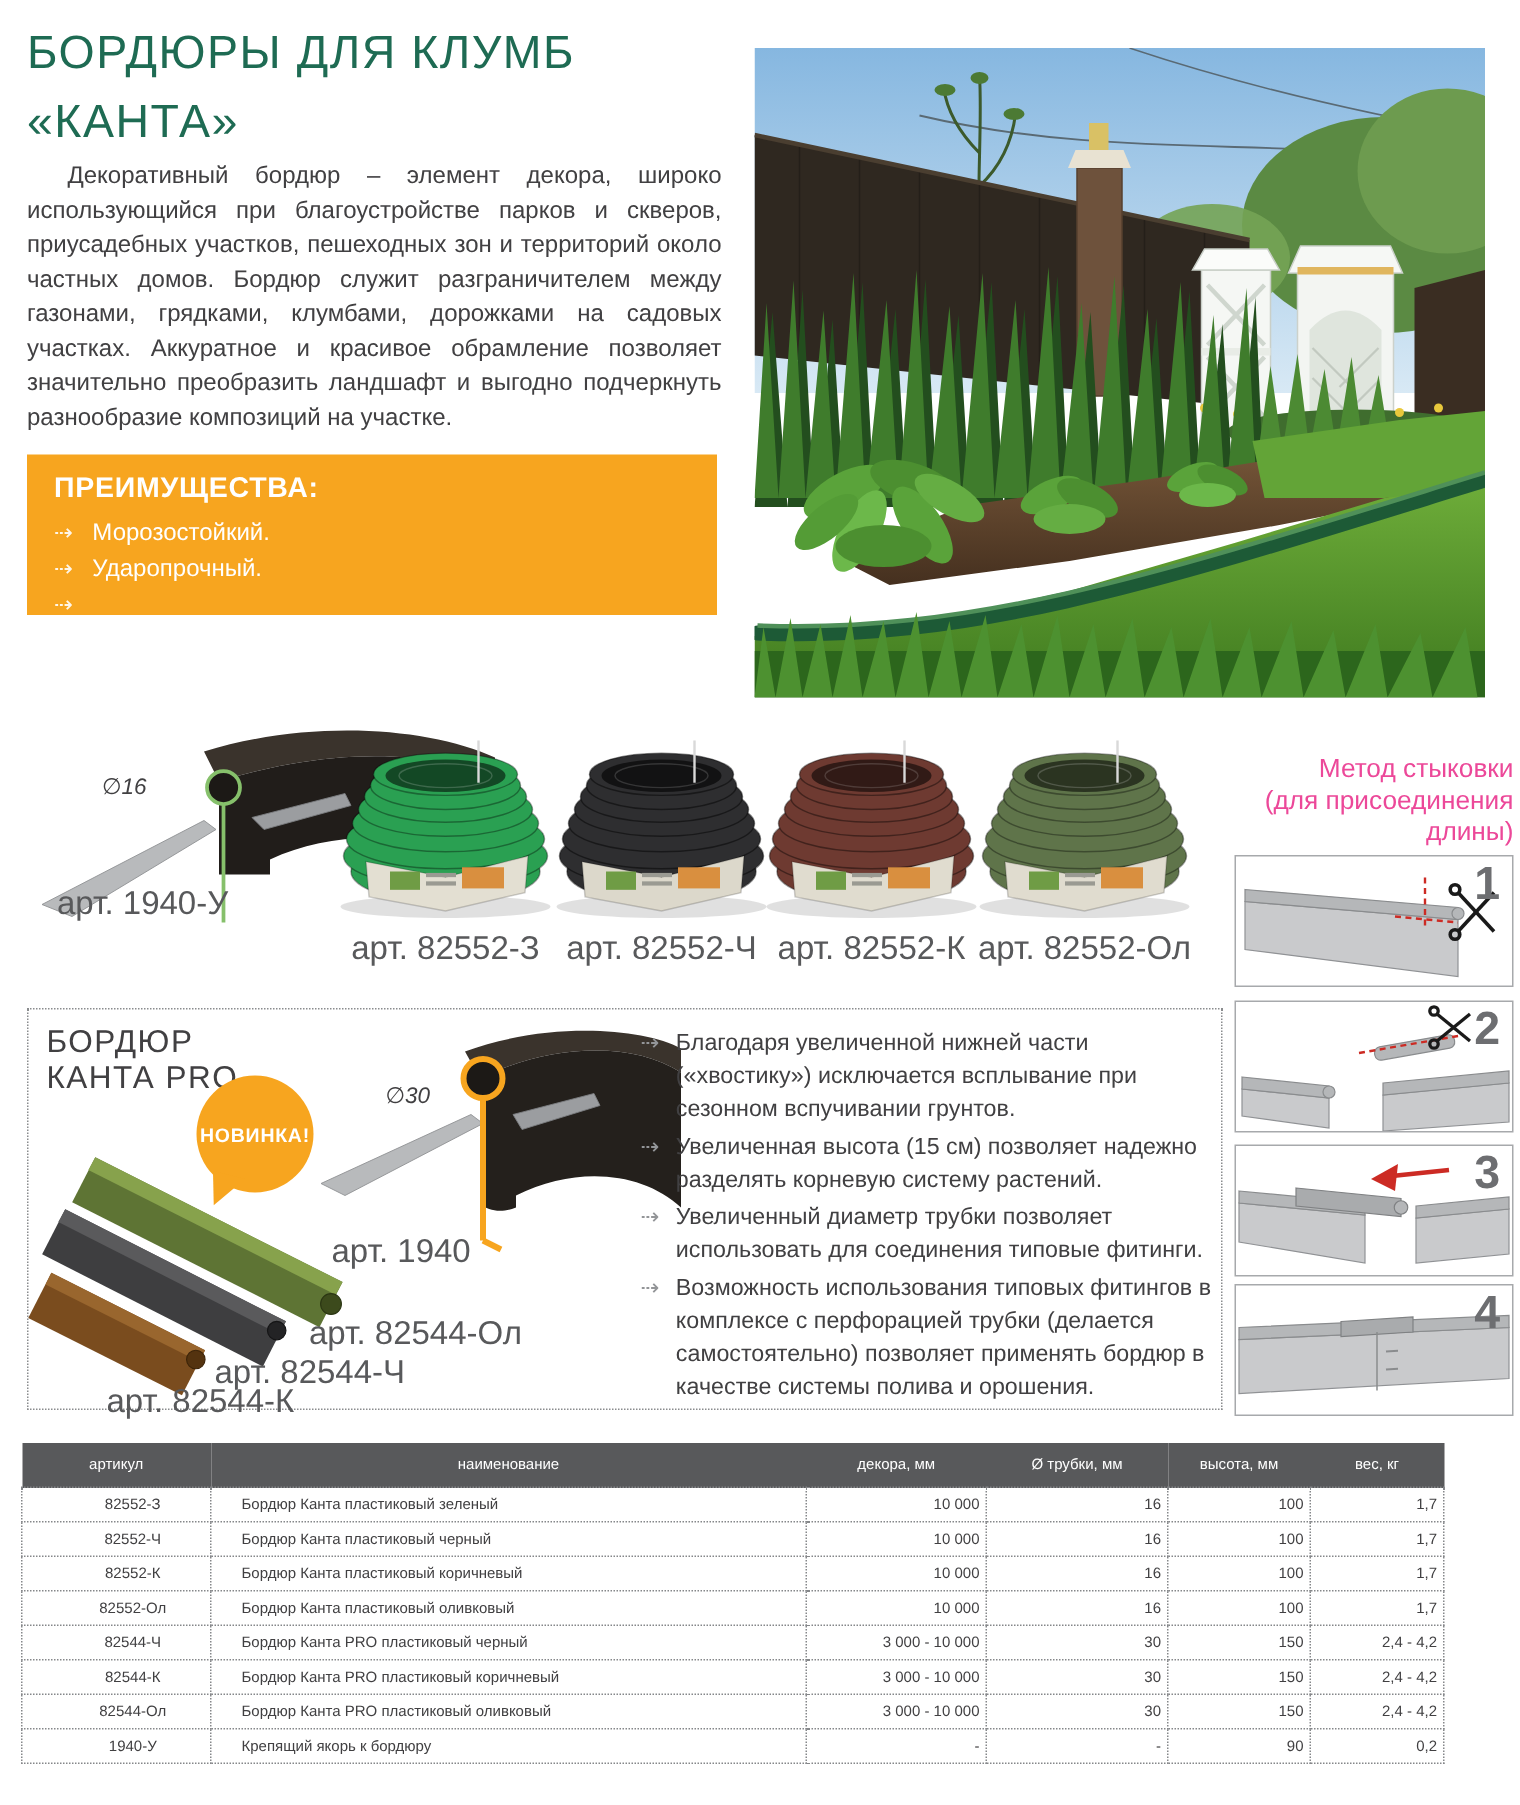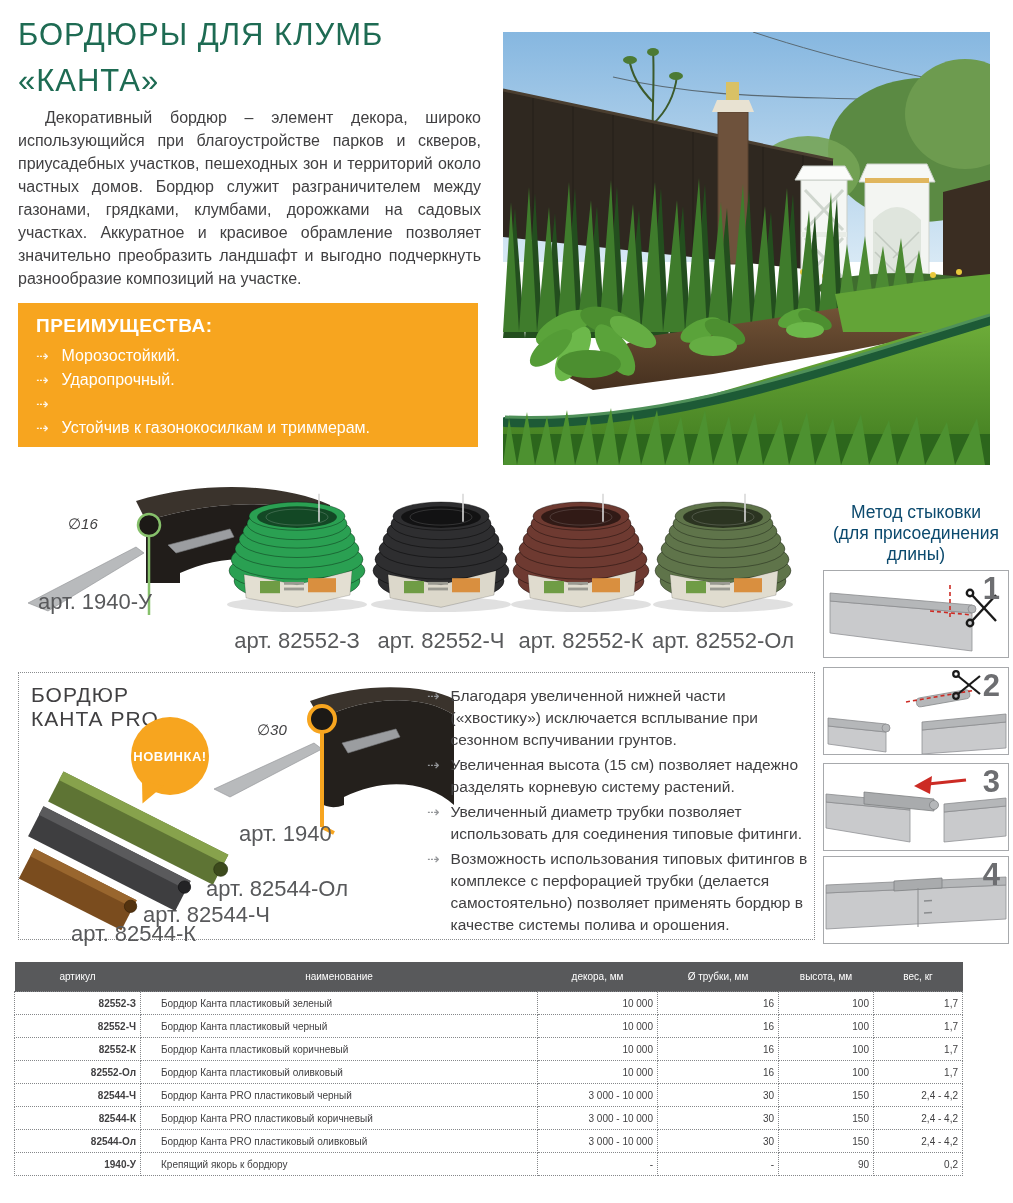--- a/index.html
+++ b/index.html
@@ -17,43 +17,43 @@
     letter-spacing:1px; color:var(--c-title,#1E6B53);
   }
   .intro{
     left:18px; top:106px; width:463px;
     font-size:16px; line-height:23px; text-align:justify;
     text-indent:27px; color:var(--c-text,#414042);
   }
 
   
   .adv{
-    left:18px; top:303px; width:460px; height:144px; box-sizing:border-box;
+    left:18px; top:303px; width:460px; height:107px; box-sizing:border-box;
     background:var(--c-accent,#F7A51F); color:#fff; padding:12px 18px 0 18px;
     overflow:hidden;
   }
   .adv-title{ font-size:19px; font-weight:700; letter-spacing:.5px; margin-bottom:7px; }
   .adv-item{ display:flex; gap:13px; font-size:16px; line-height:24px; }
   .adv-item .arrow{ font-size:15px; opacity:.9; }
 
   
   .photo{ left:503px; top:32px; width:487px; height:433px; }
   .photo svg{ display:block; }
 
   
   .art-label{ font-size:22px; color:var(--c-label,#58595B); white-space:nowrap;text-align:center; }
   .dia-label{ font-size:15px; color:#414042;font-style:italic; }
   .anchor-fig{ left:18px; top:485px; width:312px; height:135px; }
   .coil{ width:150px; top:488px; text-align:center; }
-  .coil .art-label{ display:block; margin-top:12px; }
+  .coil .art-label{ display:block; margin-top:2px; }
 
   
   .joining-title{
-    left:823px; top:502px; width:186px; text-align:center;
-    font-size:17.5px; line-height:21px; color:#0c4a6e;
+    left:823px; top:502px; width:186px; text-align:right;
+    font-size:17.5px; line-height:21px; color:#ec4899;
   }
   .step-panel{
     left:823px; width:186px; height:88px; box-sizing:border-box;
     border:1px solid #a7a9ac; background:#fff;
   }
   .step-num{
     position:absolute; top:0px; right:8px;
     font-size:31px; font-weight:700; color:#6d6e71; line-height:36px;
   }
 
@@ -89,21 +89,21 @@
   .specs{ left:14px; top:962px; width:948px; border-collapse:collapse;
           font-size:10px; table-layout:fixed; }
   .specs th{
     background:var(--c-table_header,#58595B); color:#fff; font-weight:400;
     height:29px; padding:0; text-align:center; border:none;
   }
   .specs td{
     height:22px; border:1px dotted #85878a; color:#414042; padding:0 4px;
     text-align:right; overflow:hidden; white-space:nowrap;
   }
-  .specs td.col0{ text-align:right; padding-left:26px;font-weight:bold; }
+  .specs td.col0{ text-align:center; padding-left:26px; }
   .specs td.col1{ text-align:left; padding-left:20px; }
   .c0{width:126px}.c1{width:397px}.c2{width:120px}.c3{width:121px}.c4{width:95px}.c5{width:89px}
 </style>
 </head>
 <body>
 
 <div id="page">
 
   <div class="abs page-title">
     <div>БОРДЮРЫ ДЛЯ КЛУМБ</div>
@@ -448,21 +448,21 @@
       <path d="M96,16 C150,-4 214,0 240,14 L240,30 C206,8 150,12 106,34 Z" fill="#3a332c"></path>
       <path d="M106,34 C150,12 206,8 240,30 L240,120 C214,96 170,92 130,112 L130,120 C120,124 112,122 106,118 Z" fill="#24201c"></path>
       <polygon points="128,58 182,44 186,52 134,68" fill="#9b9da0" stroke="#7c7e81" stroke-width=".6"></polygon>
       <polygon points="0,104 100,58 108,64 16,112" fill="#b8babc" stroke="#8f9193" stroke-width=".6"></polygon>
       <line x1="108" y1="47" x2="108" y2="142" stroke="#F7A51F" stroke-width="4"></line>
       <path d="M108,142 L120,148" stroke="#F7A51F" stroke-width="4"></path>
       <circle cx="108" cy="34" r="13" fill="#1c1916" stroke="#F7A51F" stroke-width="4"></circle>
     </svg>
 
     <span class="abs dia-label" style="left:238px; top:48px">∅30</span>
-    <span class="abs art-label" style="left:220px; top:148px">арт. 1940</span>
+    <span class="abs art-label" style="left:202px; top:148px">арт. 1940</span>
     <span class="abs art-label" style="left:187px; top:203px">арт. 82544-Ол</span>
     <span class="abs art-label" style="left:124px; top:229px">арт. 82544-Ч</span>
     <span class="abs art-label" style="left:52px; top:248px">арт. 82544-К</span>
 
     <div class="features">
       <div class="feature">
         <span class="arrow">⇢</span>
         <span>Благодаря увеличенной нижней части («хвостику») исключается всплывание при сезонном вспучивании грунтов.</span>
         </div>
       <div class="feature">

